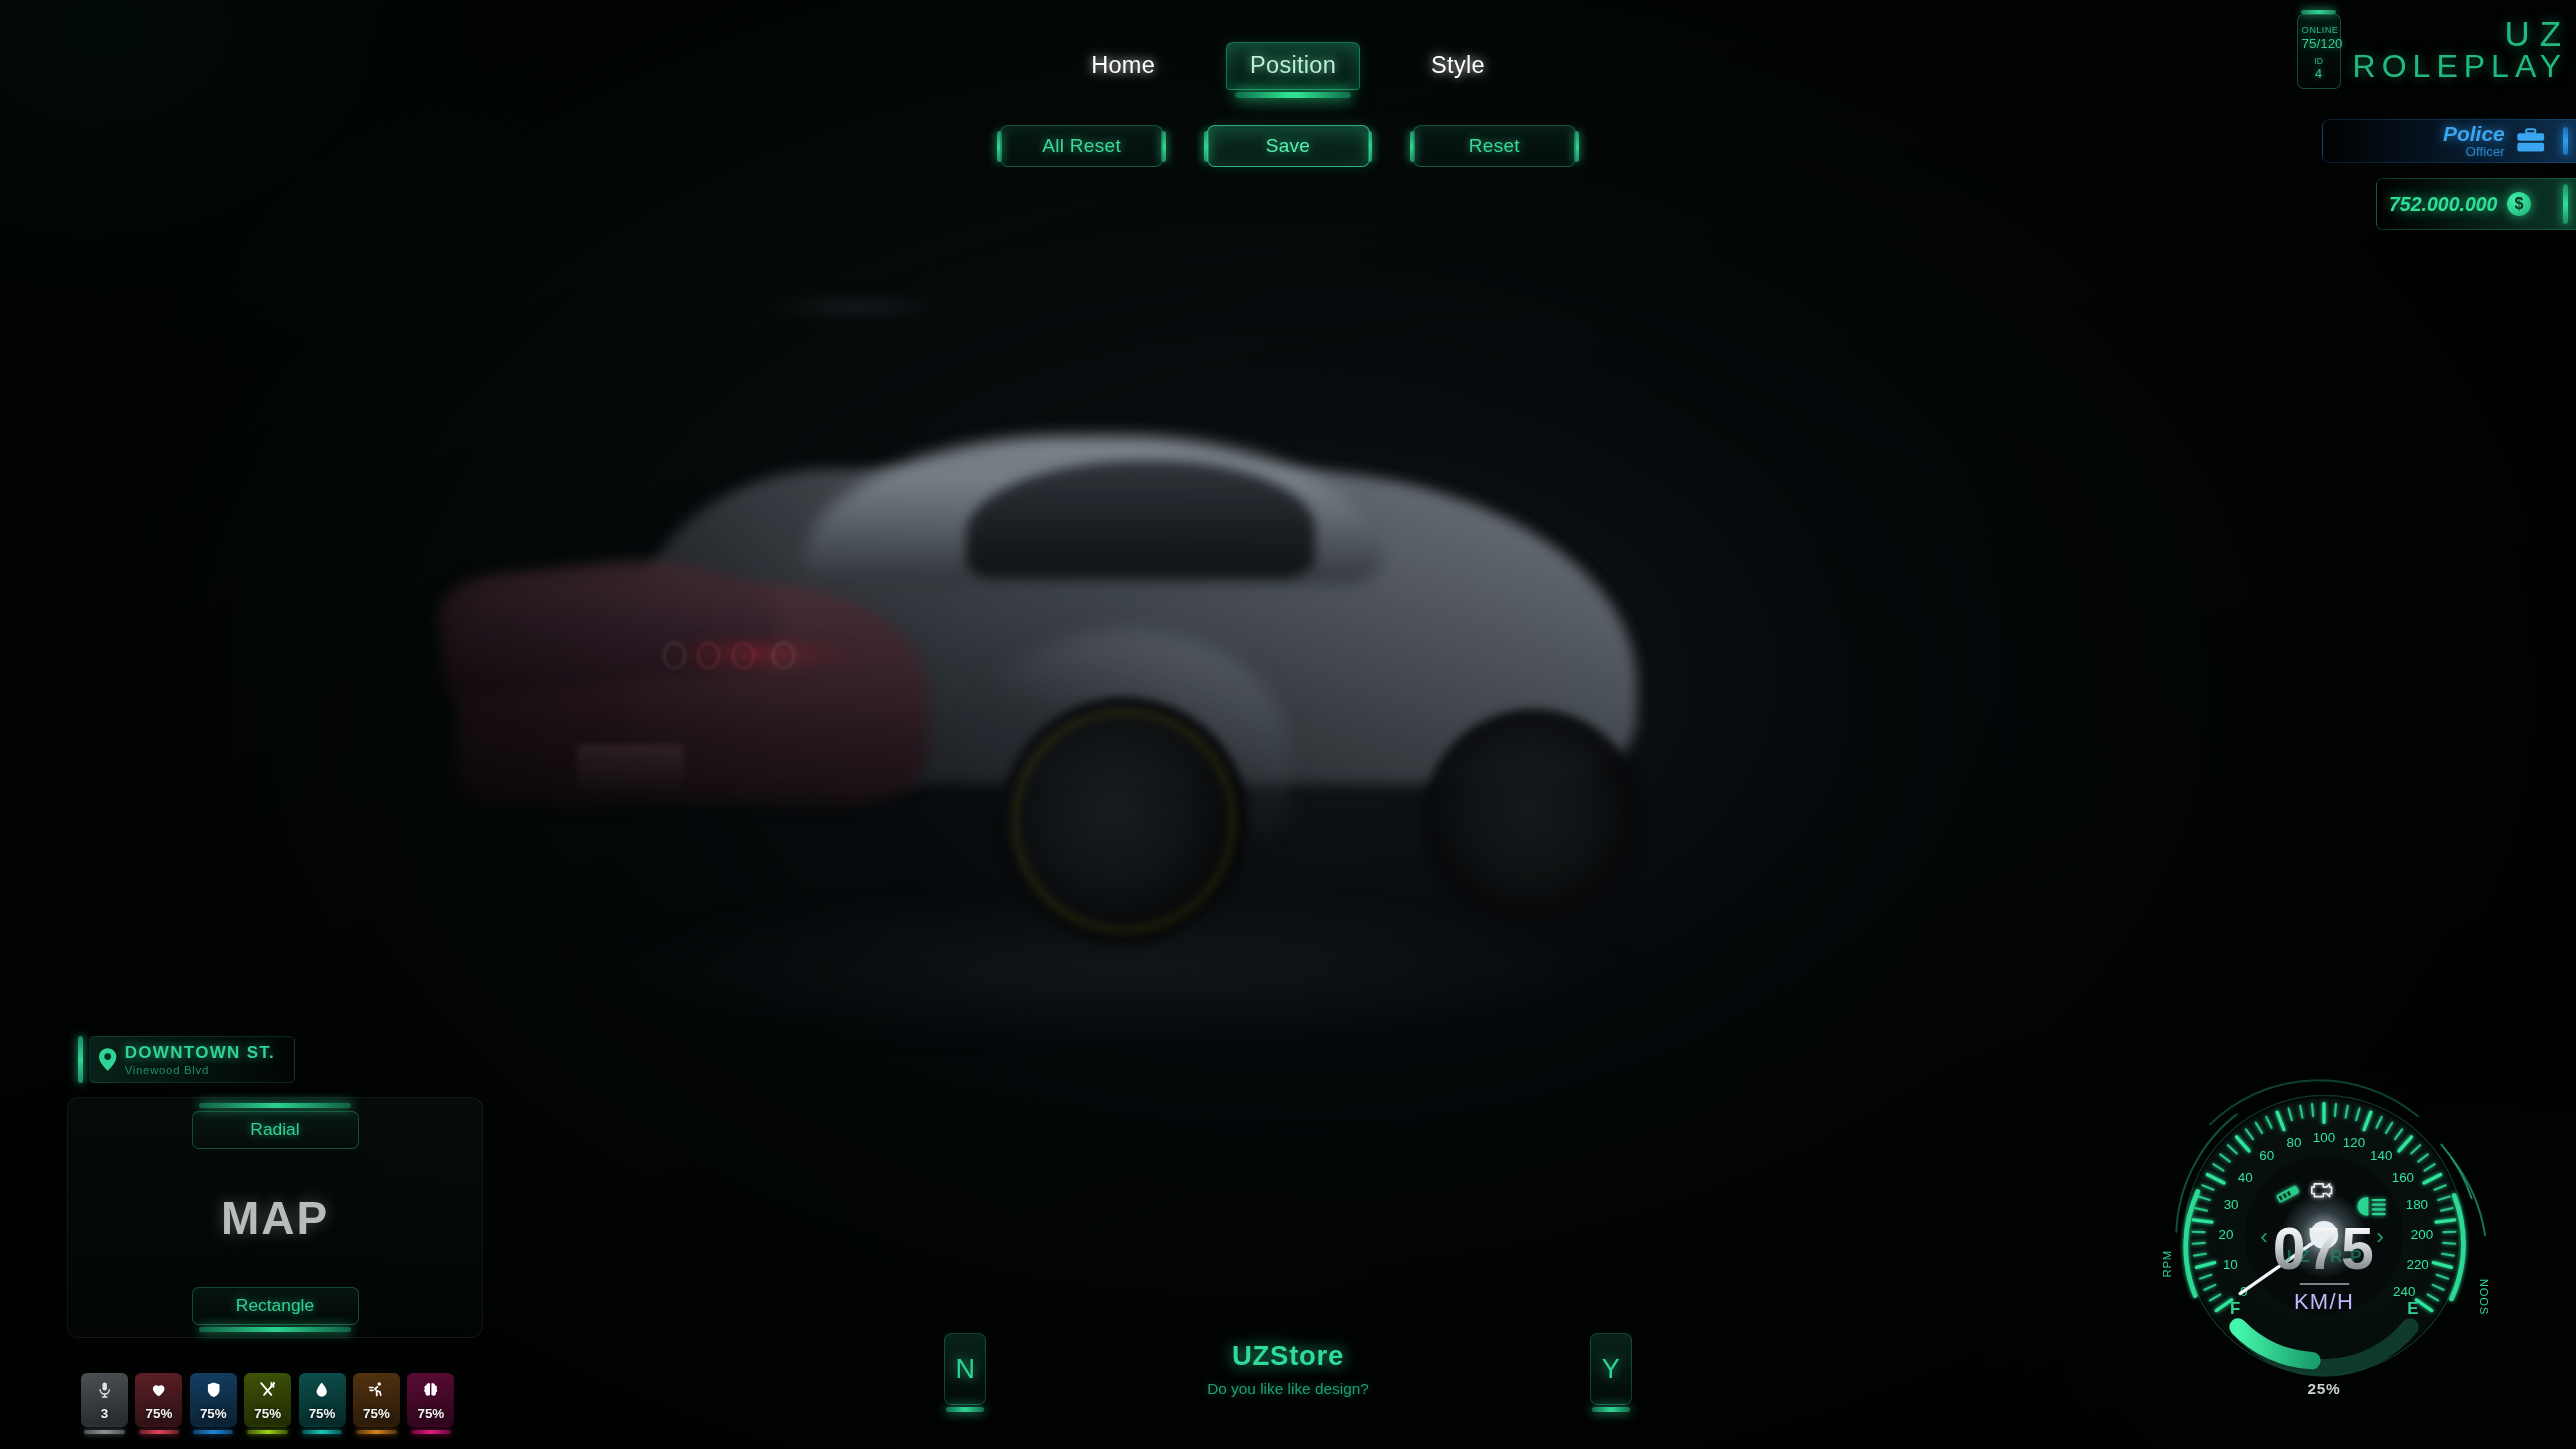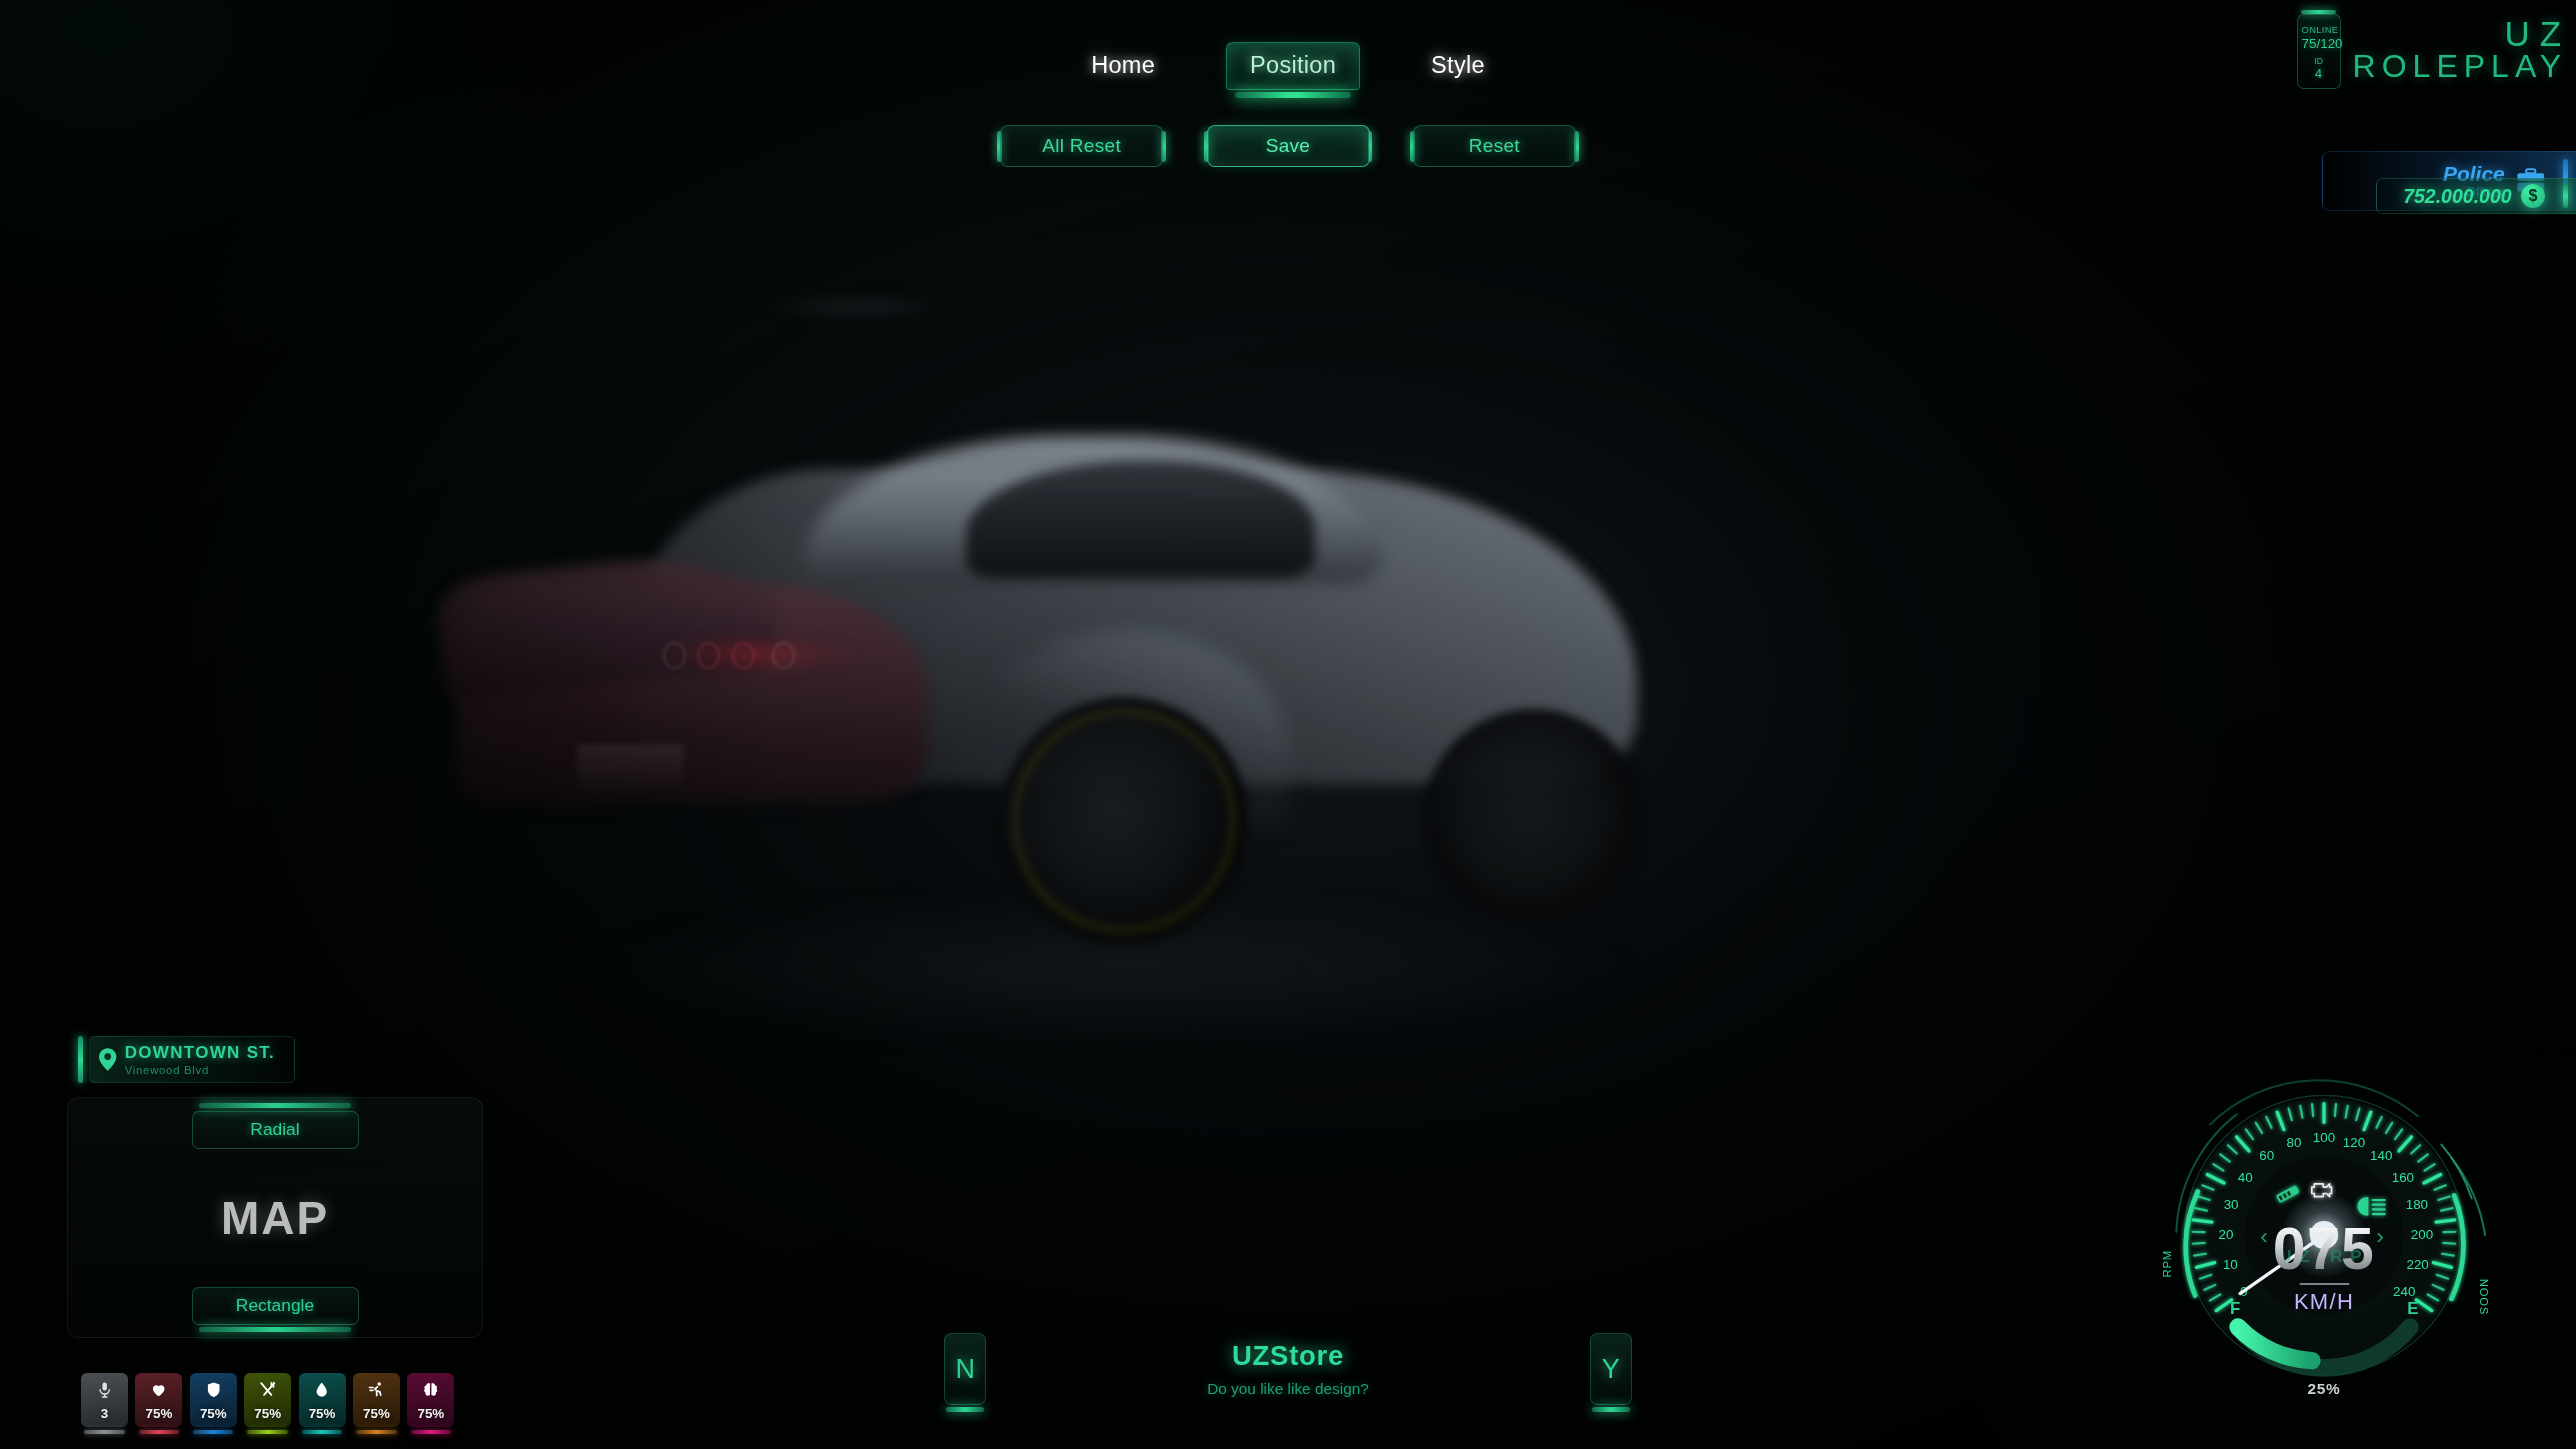--- a/index.html
+++ b/index.html
@@ -182,41 +182,41 @@
     font-size:35px; letter-spacing:10px; color:#22b97e; line-height:.95;
     text-shadow:0 0 12px rgba(34,185,126,.65); font-weight:300; margin-right:-10px;
   }
   #logo .l2 {
     font-size:32px; letter-spacing:6px; color:#22b97e; line-height:1.05;
     text-shadow:0 0 12px rgba(34,185,126,.55); font-weight:300; margin-right:-6px;
   }
 
   
   #jobbar {
-    position:absolute; top:119px; right:0; width:254px; height:60px;
+    position:absolute; top:119px; right:0; width:254px; height:44px;
     display:flex; align-items:center; justify-content:flex-end; gap:10.7px;
     padding:0 31px 0 13.4px;
     border-radius:8px 0 0 8px;
     background:linear-gradient(90deg, rgba(8,20,34,0) 0%, rgba(14,48,82,.55) 60%, rgba(22,76,128,.62) 100%);
-    border:0.7px solid rgba(40,120,190,.25); border-right:none;margin-top:32px;
+    border:0.7px solid rgba(40,120,190,.25); border-right:none;
   }
   #jobbar::after {
     content:''; position:absolute; right:8px; top:6.7px; bottom:6.7px; width:4.7px; border-radius:2.7px;
     background:linear-gradient(180deg,#1b6fb5,#2e9df0 50%,#1b6fb5);
     box-shadow:0 0 9.4px rgba(46,157,240,.85);
   }
   .jobtext { text-align:right; line-height:1.02; }
   .jobtext .jt1 { font-size:21px; font-style:italic; font-weight:bold; color:#3aa5f0; text-shadow:0 0 10.7px rgba(58,165,240,.8); }
   .jobtext .jt2 { font-size:13.4px; color:#2b83c4; margin-top:0px; text-shadow:0 0 6.7px rgba(43,131,196,.6); }
   .jobicon { width:29.5px; height:25.5px; position:relative; }
   .briefcase { position:absolute; inset:0 0 0 0; }
 
   #moneybar {
-    position:absolute; top:178px; right:0; width:200px; height:36px;
-    display:flex; align-items:center; justify-content:flex-end; gap:9.4px;
+    position:absolute; top:178px; right:0; width:200px; height:52px;
+    display:flex; align-items:center; gap:9.4px;
     padding:0 31px 0 12px;
     border-radius:6.7px 0 0 6.7px;
     background:linear-gradient(90deg, rgba(6,24,18,0) 0%, rgba(12,58,42,.55) 55%, rgba(18,86,62,.65) 100%);
     border:0.7px solid rgba(40,170,120,.3); border-right:none;margin-left:42px;
   }
   #moneybar::after {
     content:''; position:absolute; right:8px; top:5.4px; bottom:5.4px; width:4.7px; border-radius:2.7px;
     background:linear-gradient(180deg,#1a8d60,#2fe09a 50%,#1a8d60);
     box-shadow:0 0 9.4px rgba(47,224,154,.85);
   }

